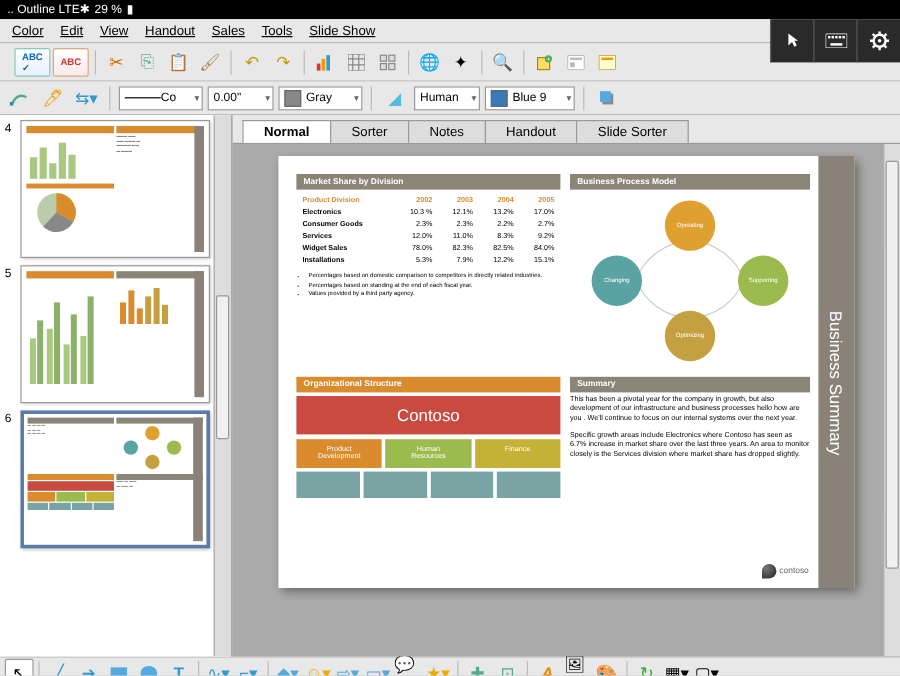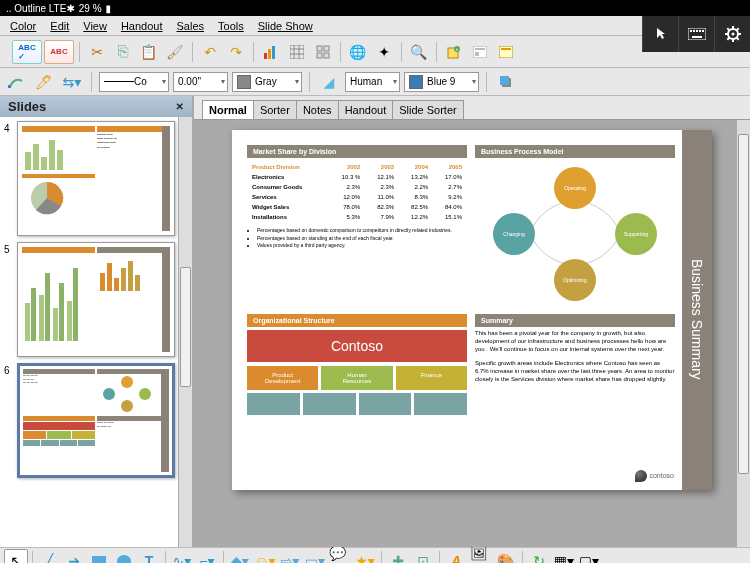--- a/index.html
+++ b/index.html
@@ -24,21 +24,21 @@
 .main-area { display: flex; height: 451px; }
 .slides-panel { width: 194px; background: #e8e8e8; border-right: 2px solid #aaa; display: flex; flex-direction: column; }
 .slides-header { background: linear-gradient(#b8c8d8,#a0b4c8); padding: 3px 8px; font-size: 13px; font-weight: bold; color: #222; display: flex; justify-content: space-between; align-items: center; }
 .slides-list { flex: 1; overflow-y: auto; background: #fff; padding: 4px; }
 .thumb-wrap { display: flex; gap: 3px; margin-bottom: 6px; }
 .thumb-num { font-size: 10px; width: 10px; padding-top: 2px; }
 .thumb { width: 158px; height: 115px; background: #fff; border: 1px solid #999; box-shadow: 1px 1px 3px rgba(0,0,0,0.3); position: relative; overflow: hidden; }
 .thumb.selected { border: 3px solid #5a7aa8; }
 .editor-panel { flex: 1; display: flex; flex-direction: column; }
 .view-tabs { display: flex; background: #e8e8e8; padding: 4px 8px 0; gap: 0; border-bottom: 1px solid #999; }
-.view-tab { padding: 3px 6px; font-size: 11px; border: 1px solid #999; background: #ddd; border-bottom: none; cursor: pointer; margin-right: -1px; }
+.view-tab { padding: 3px 17px; font-size: 11px; border: 1px solid #999; background: #ddd; border-bottom: none; cursor: pointer; margin-right: -1px; }
 .view-tab.active { background: #fff; font-weight: bold; position: relative; z-index: 1; }
 .canvas-area { flex: 1; background: #aaa; padding: 10px 20px; overflow: auto; display: flex; align-items: flex-start; justify-content: center; position: relative; }
 .slide { width: 480px; height: 360px; background: #fff; box-shadow: 3px 3px 8px rgba(0,0,0,0.4); position: relative; font-size: 7px; padding: 15px; }
 .side-title { position: absolute; right: 0; top: 0; width: 30px; height: 100%; background: #8a8278; color: #fff; writing-mode: vertical-rl; text-align: center; font-size: 14px; display: flex; align-items: center; justify-content: center; padding-top: 18px; }
 .section-header { background: #8a8577; color: #fff; padding: 3px 6px; font-size: 7px; font-weight: bold; margin-bottom: 3px; }
 .section-header.orange { background: #d98b2e; }
 .quad { display: grid; grid-template-columns: 220px 200px; grid-template-rows: auto auto; gap: 8px; width: 430px; }
 .data-table { font-size: 6px; width: 100%; }
 .data-table th { text-align: right; padding: 1px 3px; color: #d98b2e; font-weight: bold; }
 .data-table th:first-child { text-align: left; }
@@ -205,24 +205,20 @@
       <svg width="14" height="14">
         <rect x="3" y="3" width="9" height="9" fill="#888"></rect>
         <rect x="1" y="1" width="9" height="9" fill="#5ad"></rect>
       </svg>
     </div>
 </div>
 
 <div class="main-area">
 
   <div class="slides-panel">
-    <div class="slides-header">
-      <span>Slides</span>
-      <span style="cursor:pointer;font-size:10px">✕</span>
-    </div>
     <div class="slides-list" style="position:relative">
       <div class="thumb-wrap">
         <div class="thumb-num">4</div>
         <div class="thumb">
             <div style="position:absolute;inset:4px">
               <div style="display:grid;grid-template-columns:1fr 1fr;gap:2px;height:100%">
                 <div>
                   <div style="background:#d98b2e;height:6px"></div>
                   <svg width="70" height="40">
                     <rect x="3" y="20" width="6" height="18" fill="#a8c97f"></rect>

